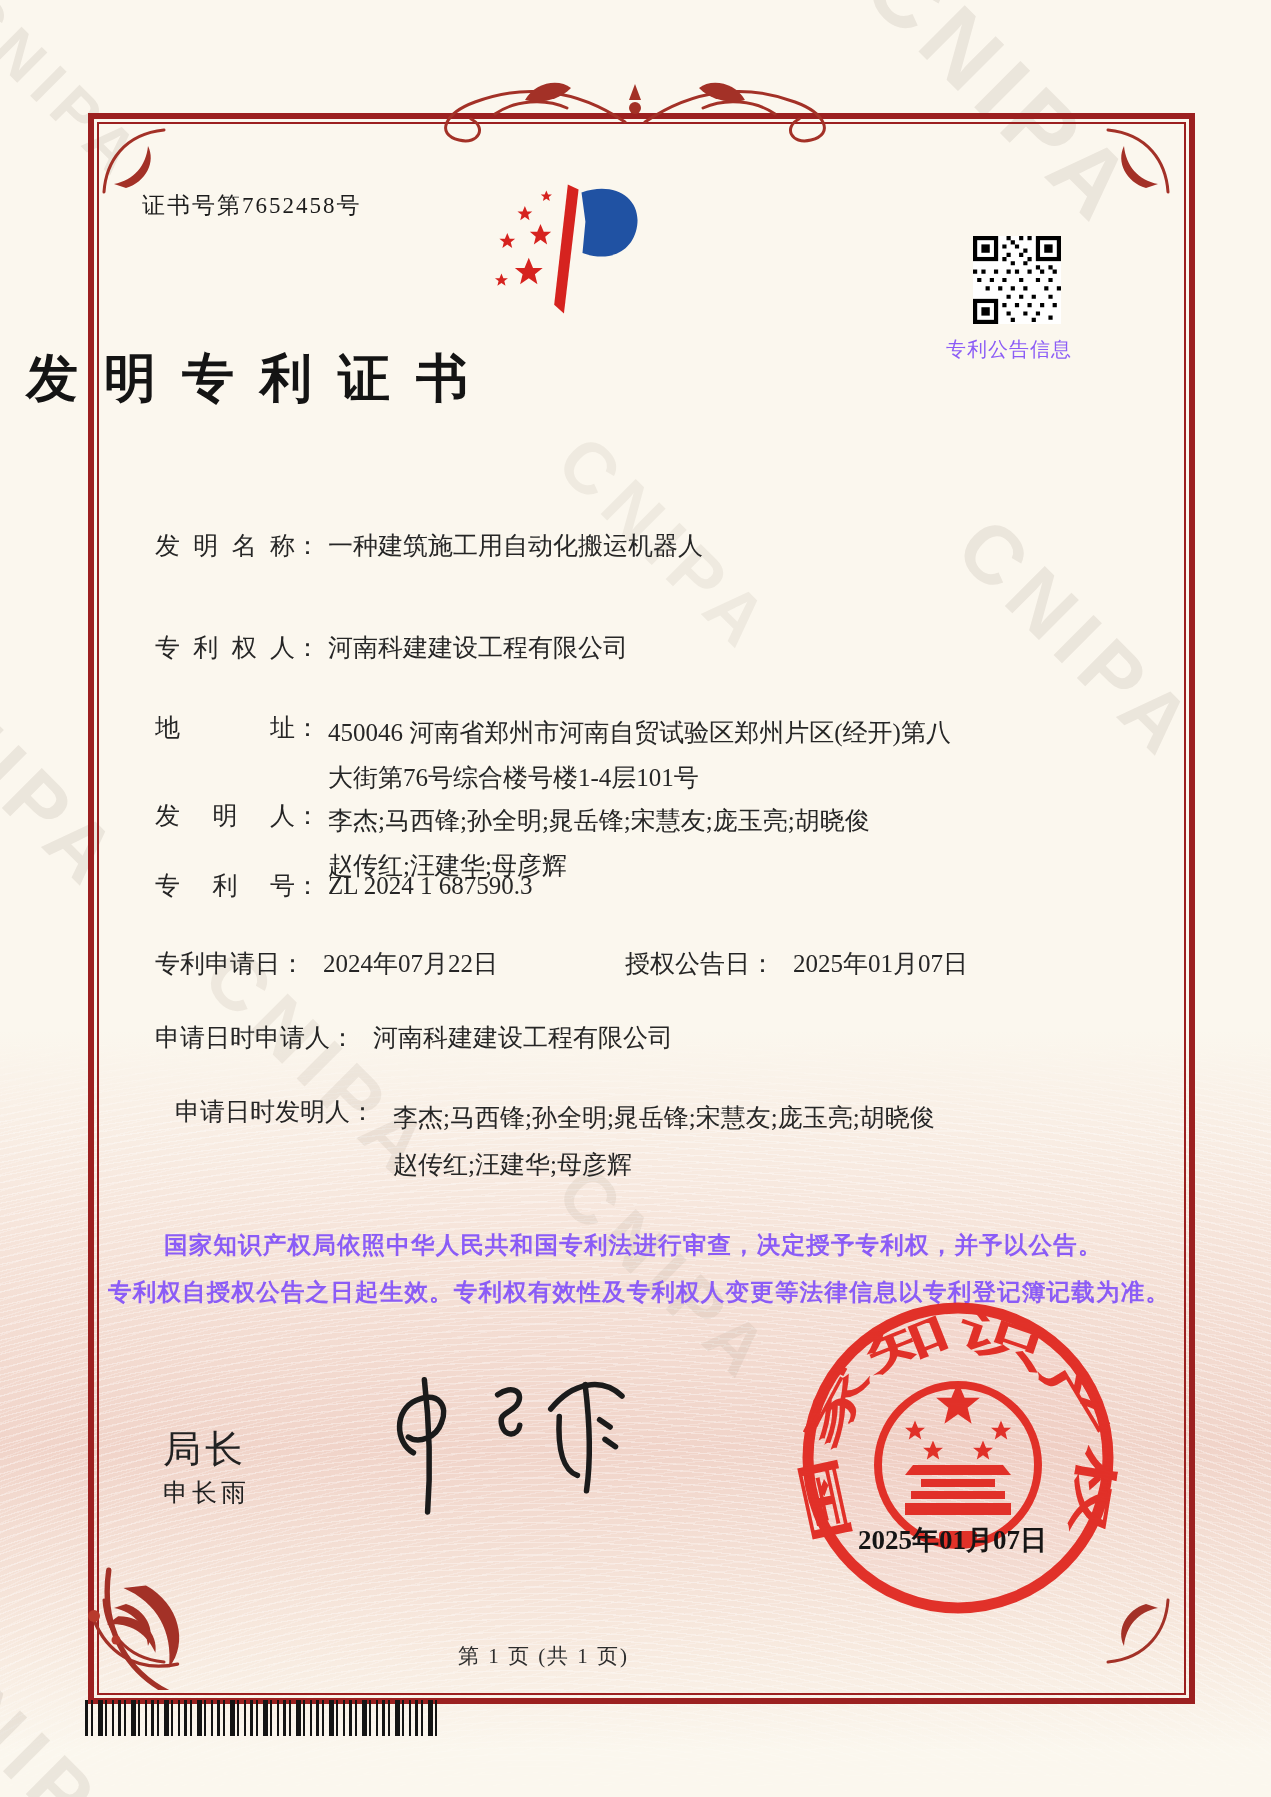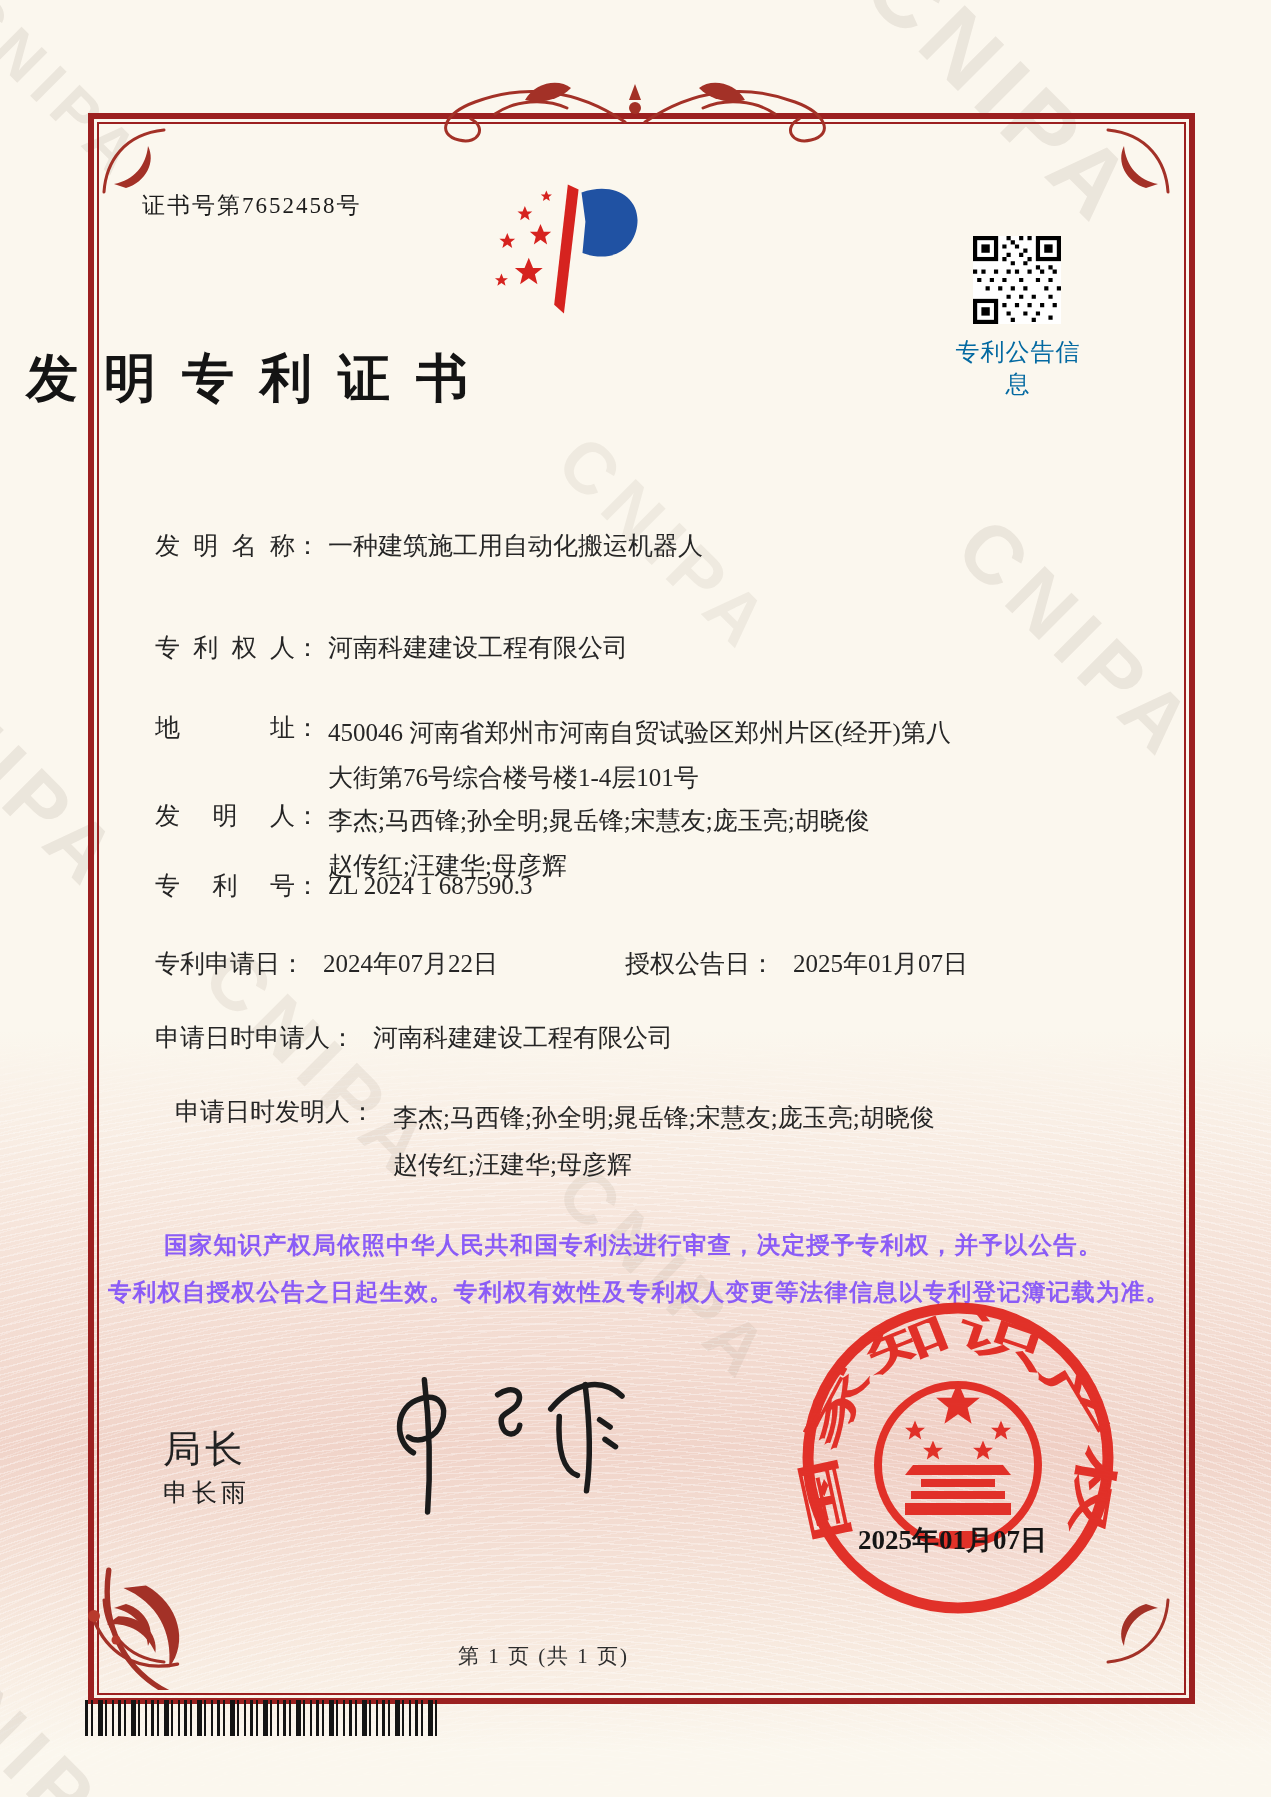--- a/index.html
+++ b/index.html
@@ -25,22 +25,22 @@
   .frame{position:absolute;left:88px;top:113px;width:1095px;height:1579px;
     border:6px solid #9c2020;z-index:2;}
   .frame-inner{position:absolute;inset:3px;border:2px solid #9c2020;}
   .corner{position:absolute;z-index:3;}
   .ornament-top{position:absolute;left:375px;top:70px;z-index:3;}
   .sprig{position:absolute;left:72px;top:1520px;z-index:3;}
   
   .certno{position:absolute;left:142px;top:190px;font-size:23px;letter-spacing:2px;color:#1d1d1d;z-index:4;}
   .logo{position:absolute;left:478px;top:182px;z-index:4;}
   .qr{position:absolute;left:973px;top:236px;z-index:4;}
-  .qr-caption{position:absolute;left:946px;top:336px;width:144px;text-align:center;
-    font-size:24px;color:#0369a1;letter-spacing:1px;z-index:4;}
+  .qr-caption{position:absolute;left:946px;top:336px;width:144px;text-align:left;
+    font-size:20px;color:#8b5cf6;letter-spacing:1px;z-index:4;}
   .title{position:absolute;left:0;width:1070px;top:344px;text-align:left;
     font-size:52px;font-weight:bold;color:#141414;letter-spacing:26px;text-indent:26px;z-index:4;}
   
   .row{position:absolute;left:155px;width:1000px;font-size:25px;line-height:36px;z-index:4;}
   .jl{display:inline-block;width:140px;text-align:justify;text-align-last:justify;vertical-align:top;}
   .cl{margin-right:8px;vertical-align:top;}
   .val{display:inline-block;vertical-align:top;}
   .ml div{line-height:45px;}
   .lh47 div{line-height:47px;}
   .col2{position:absolute;left:470px;top:0;white-space:nowrap;}

